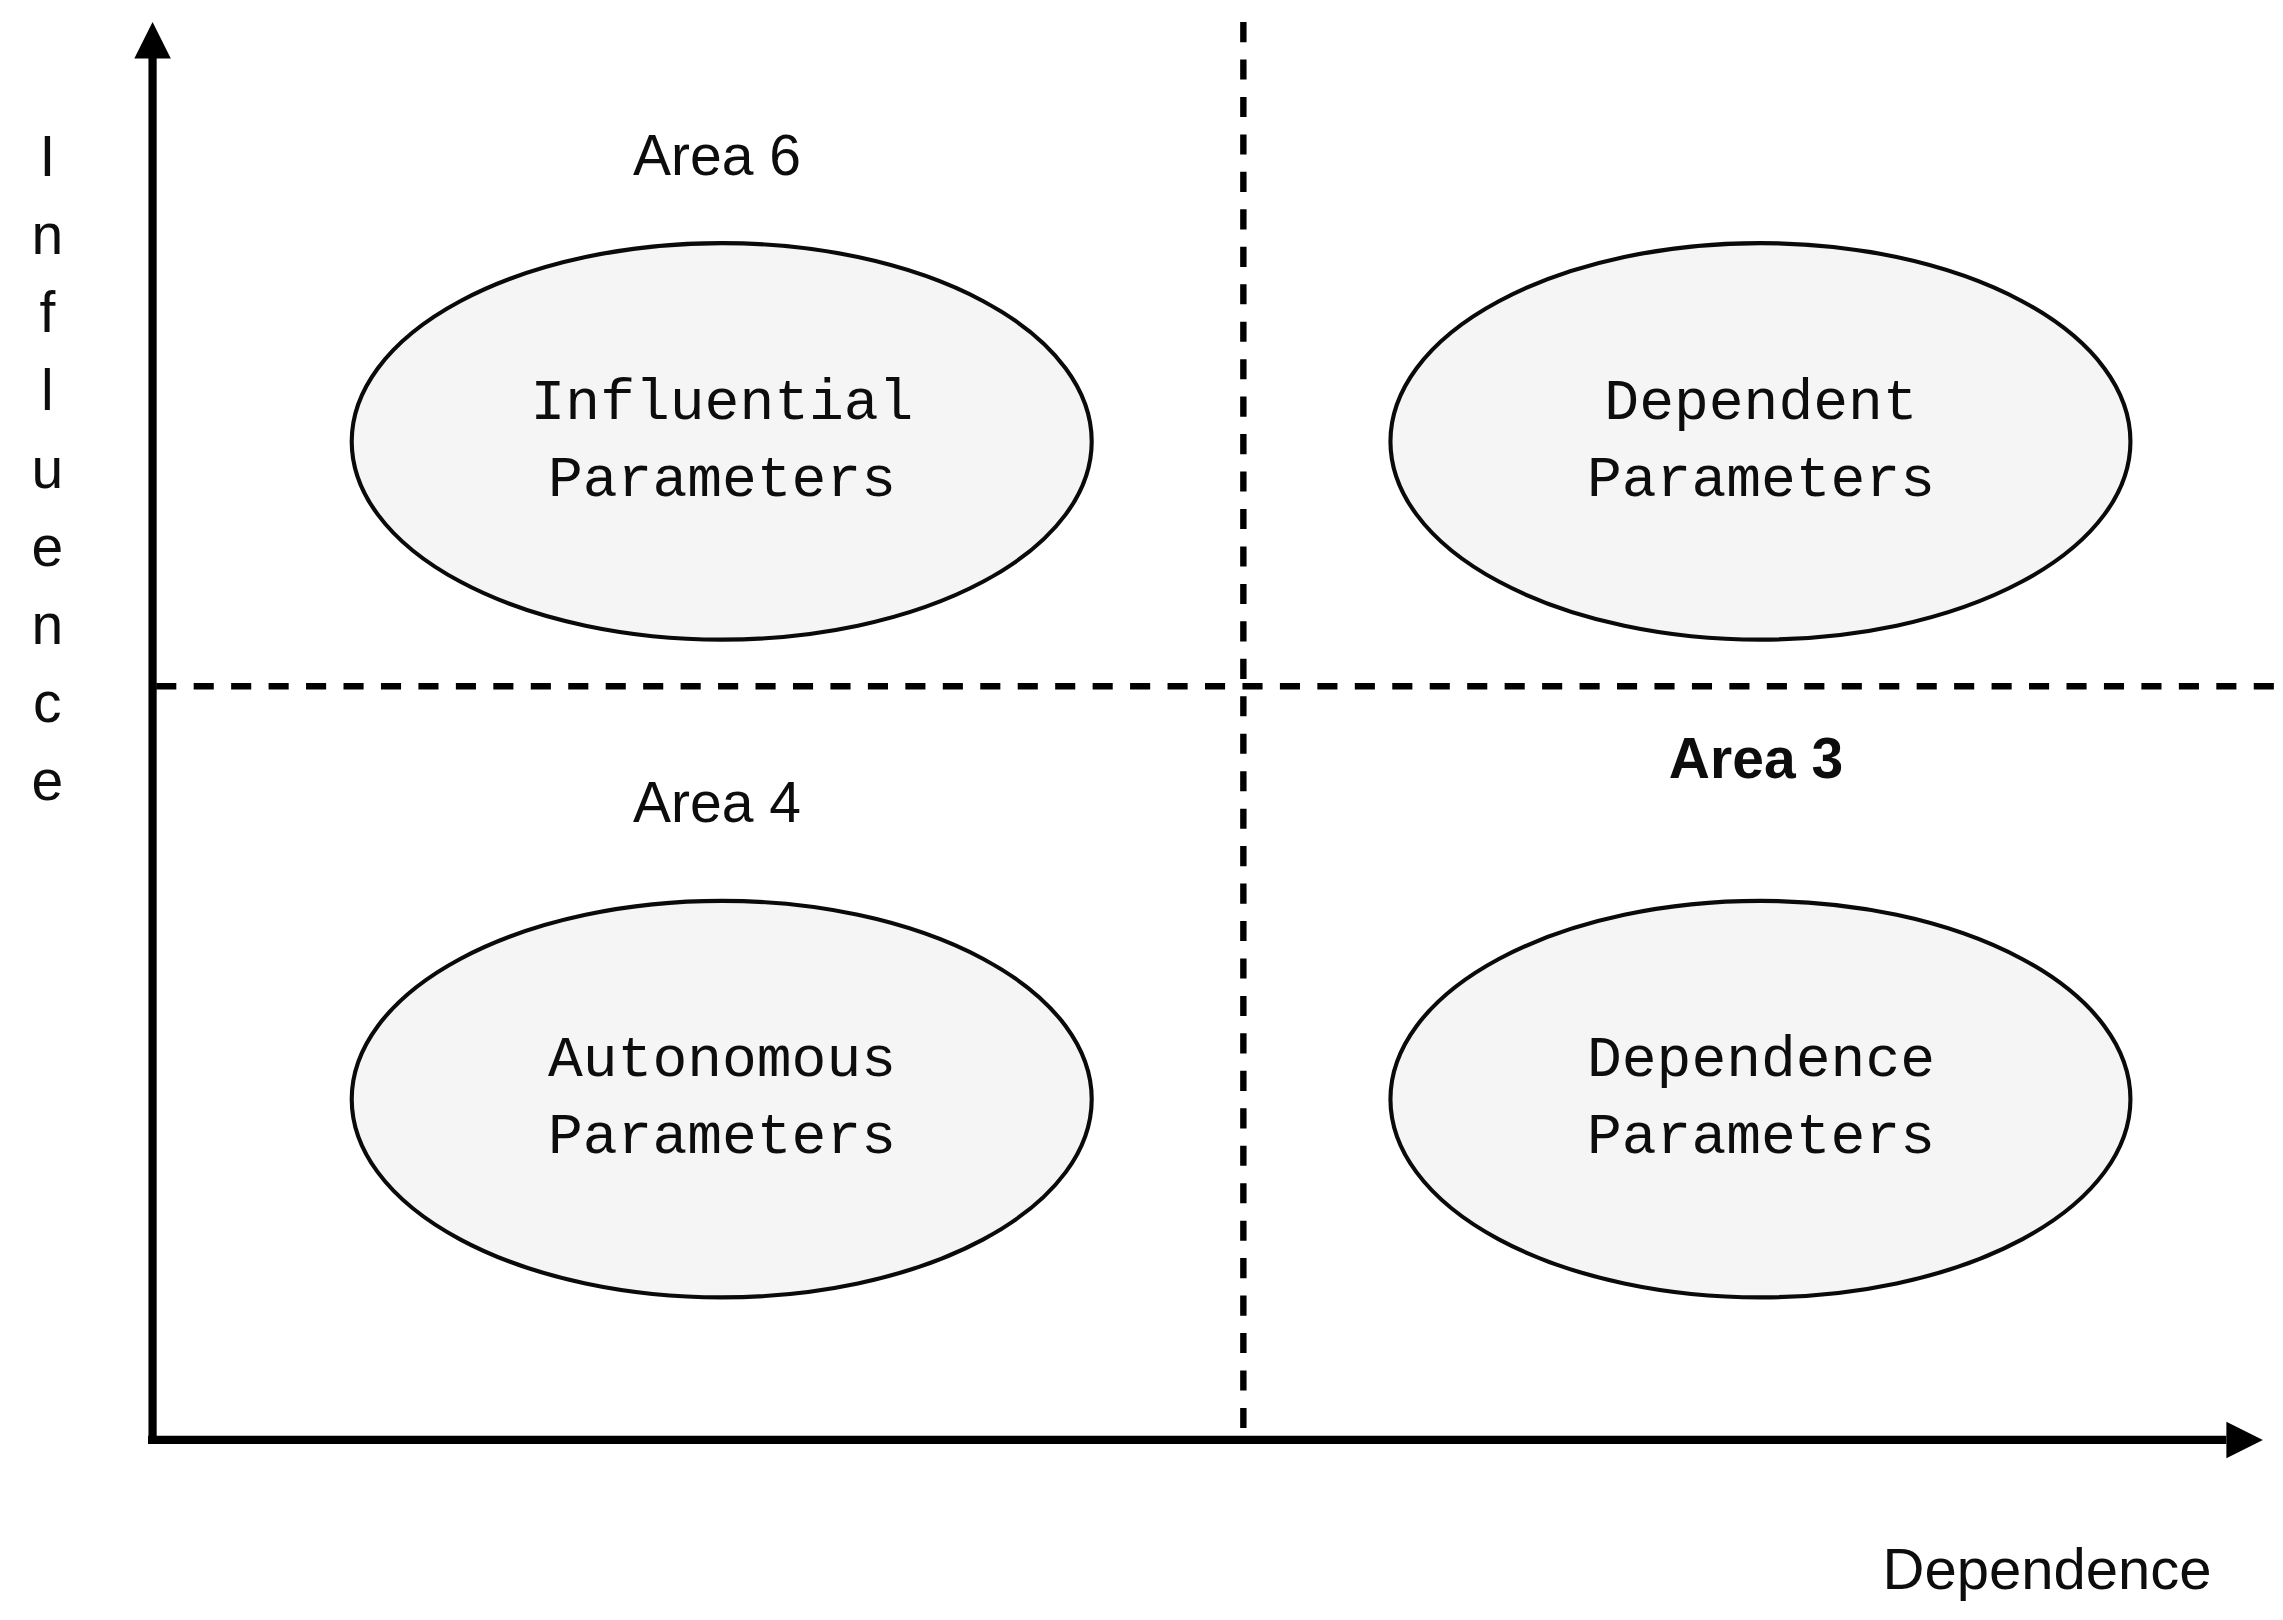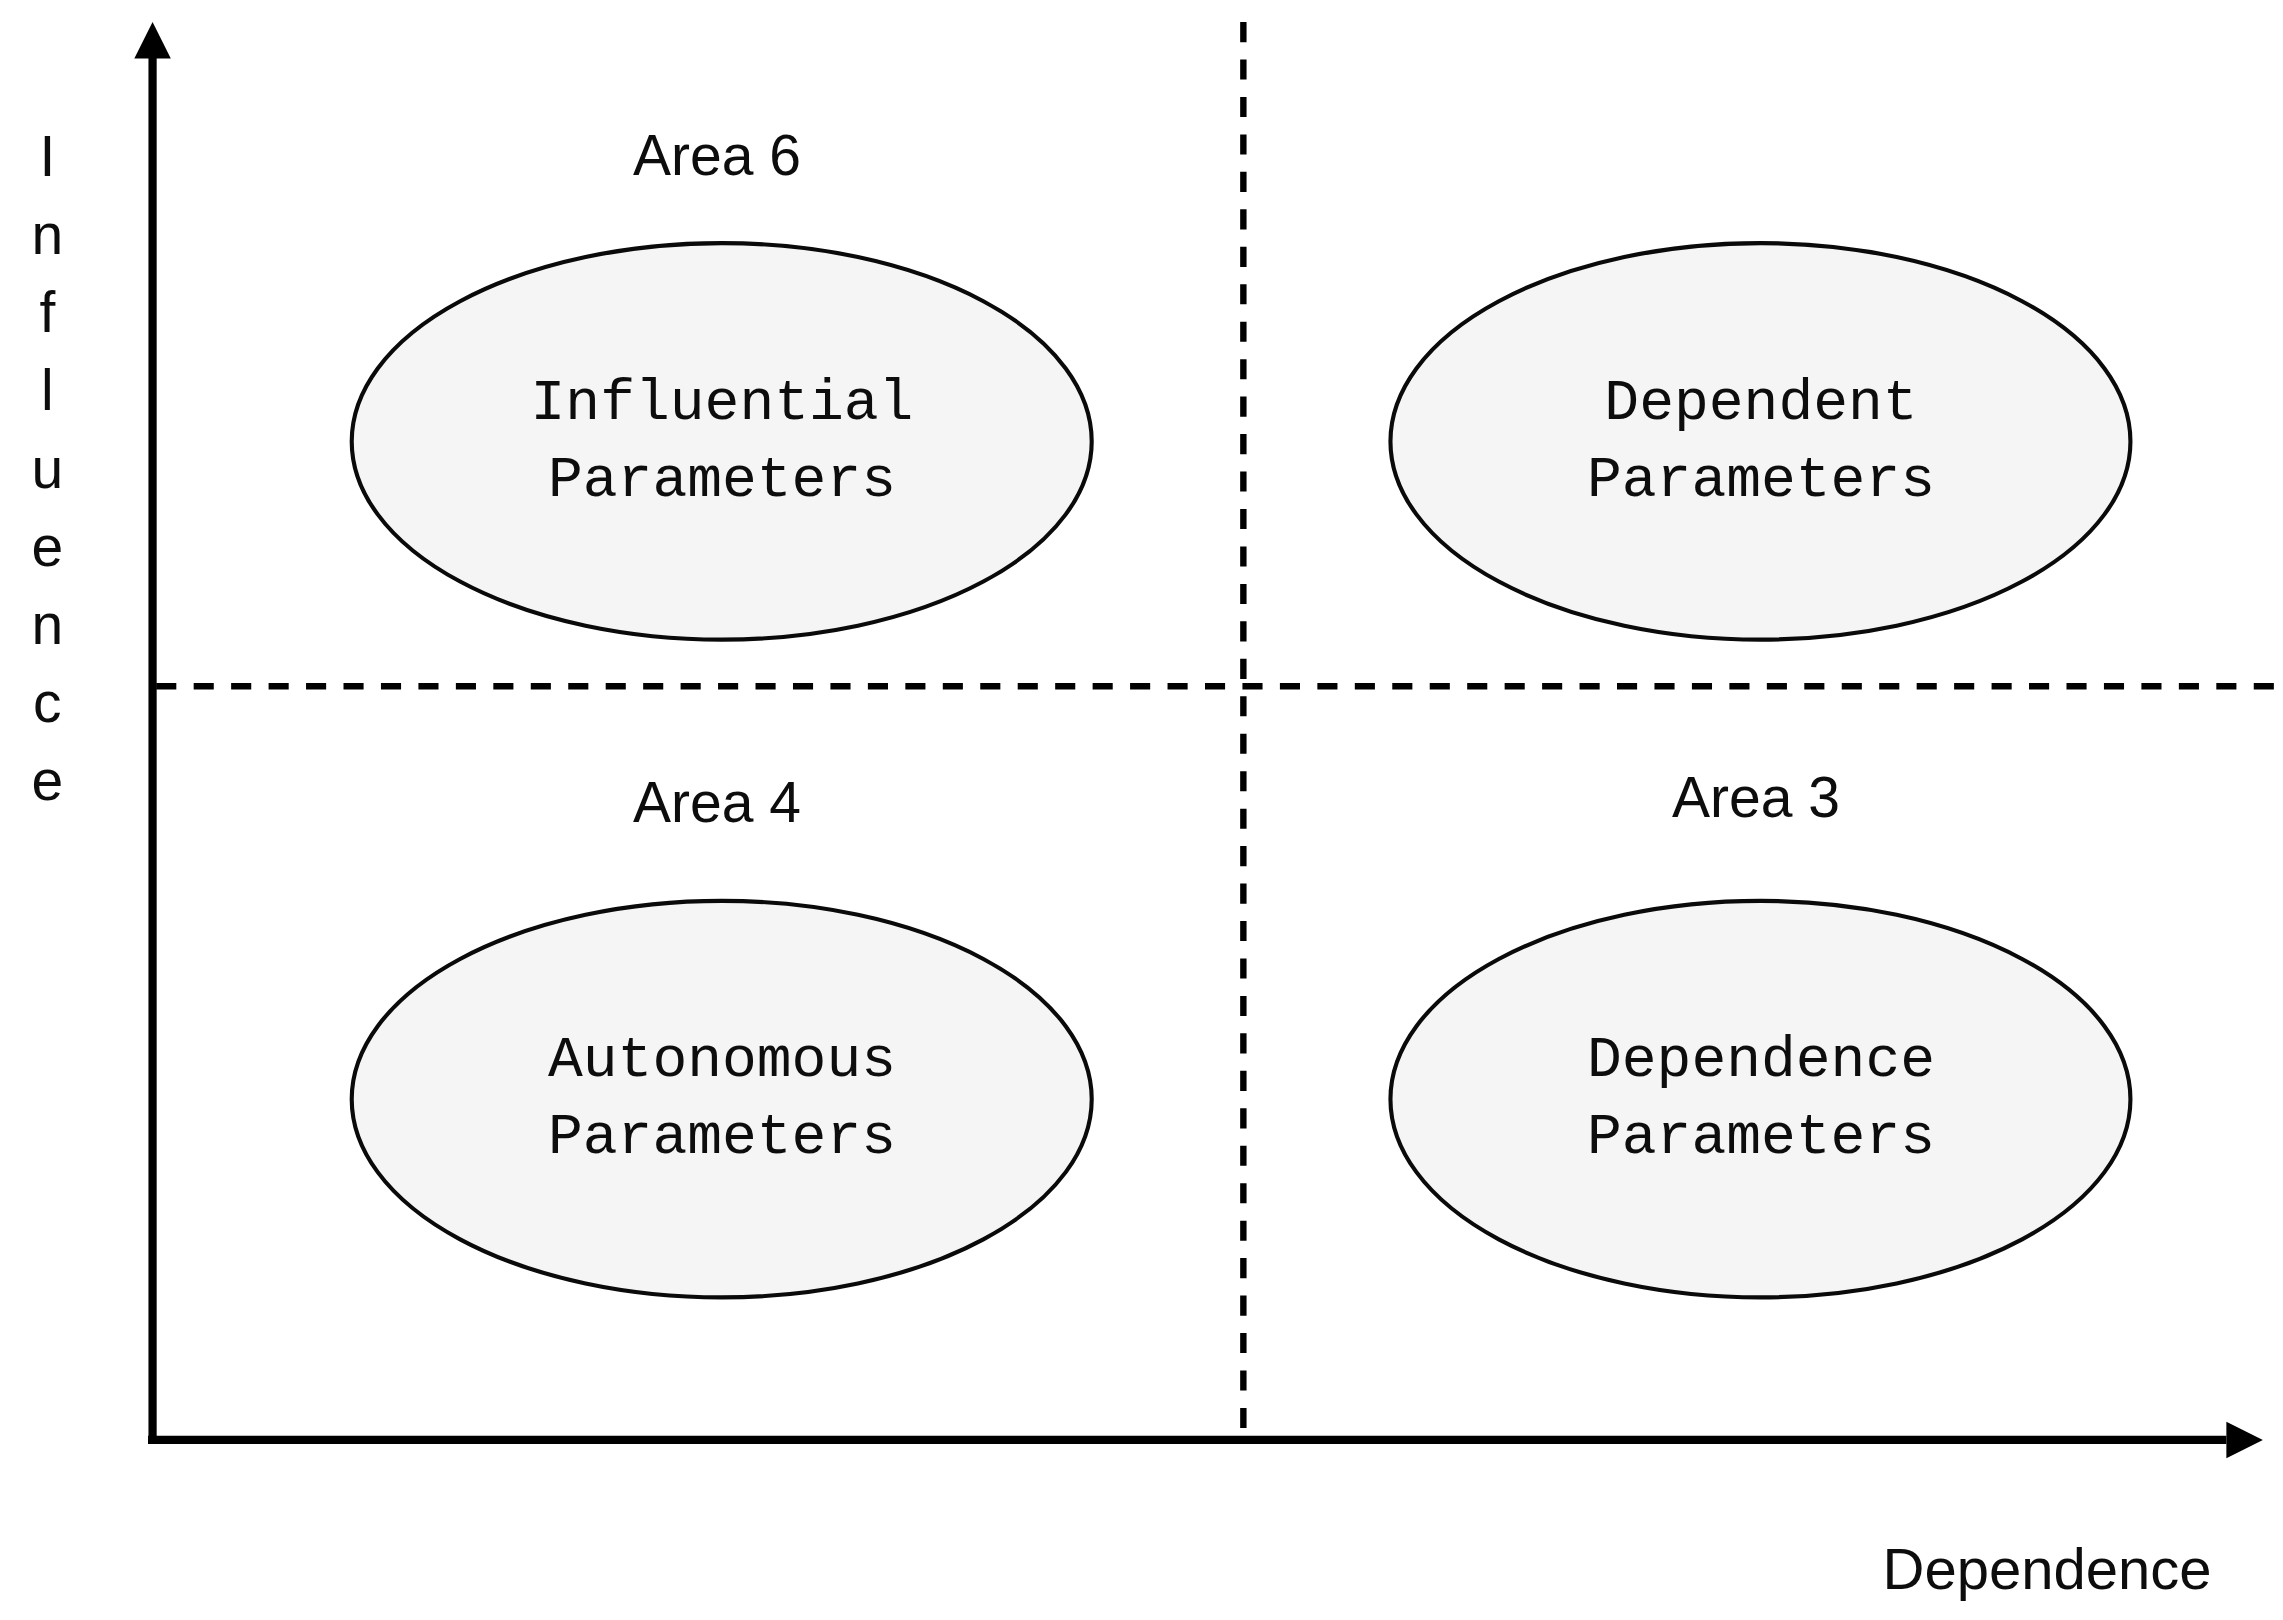--- a/index.html
+++ b/index.html
@@ -89,21 +89,21 @@
     <span>e</span>
     <span>n</span>
     <span>c</span>
     <span>e</span>
   </div>
 
   <div class="abs x-axis-label">Dependence</div>
 
   <div class="abs q-label" style="left:397px; top:119px;">Area 6</div>
   <div class="abs q-label" style="left:397px; top:766px;">Area 4</div>
-  <div class="abs q-label" style="left:1436px; top:761px;">Area 3</div>
+  <div class="abs q-label" style="left:1436px; top:722px;font-weight:bold;">Area 3</div>
 
   <div class="abs e-text" style="left:352px; top:365px;">
     <span class="e-line">Influential</span>
     <span class="e-line">Parameters</span>
   </div>
 
   <div class="abs e-text" style="left:1391px; top:365px;">
     <span class="e-line">Dependent</span>
     <span class="e-line">Parameters</span>
   </div>

